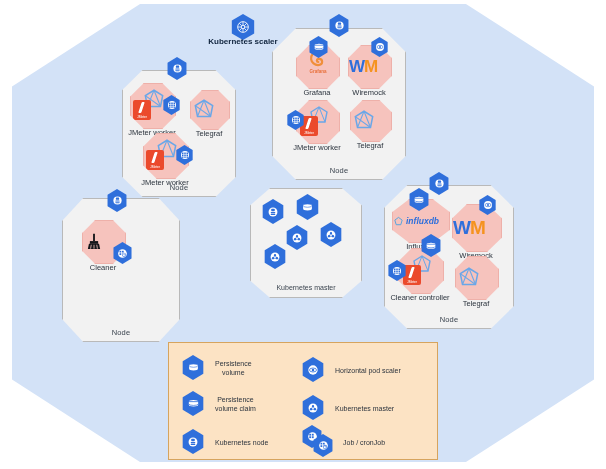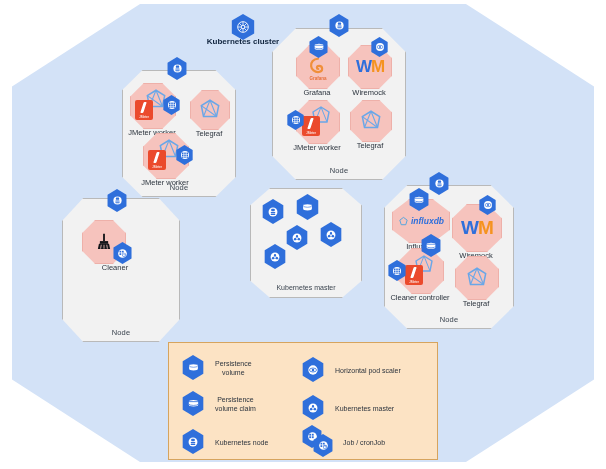--- a/index.html
+++ b/index.html
@@ -24,21 +24,21 @@
   }
   .group-label{
     position:absolute;width:100%;text-align:center;bottom:6px;
     font-size:7px;color:#3b444f;
   }
 
   
   .pod{
     position:absolute;background:#f6c3bd;border:1px solid #eeb0a9;
     clip-path:polygon(30% 0%,70% 0%,100% 30%,100% 70%,70% 100%,30% 100%,0% 70%,0% 30%);
-    display:flex;align-items:center;justify-content:center;
+    display:flex;align-items:center;justify-content:flex-start;
   }
   .pod-label{
     position:absolute;width:120px;text-align:center;font-size:7.5px;
     color:#2b333d;white-space:nowrap;left:50%;transform:translateX(-50%);
   }
   .pod-wrap{position:absolute;}
 
   
   .hexbadge{
     position:absolute;background:#2f6fdb;
@@ -90,21 +90,21 @@
         <line x1="12" y1="14.6" x2="12" y2="20"></line>
       <line x1="4" y1="12" x2="9.4" y2="12"></line>
         <line x1="14.6" y1="12" x2="20" y2="12"></line>
       <line x1="6.3" y1="6.3" x2="10.1" y2="10.1"></line>
         <line x1="13.9" y1="13.9" x2="17.7" y2="17.7"></line>
       <line x1="17.7" y1="6.3" x2="13.9" y2="10.1"></line>
         <line x1="10.1" y1="13.9" x2="6.3" y2="17.7"></line>
     </g>
   </svg>
 </div>
-<div id="cluster-title">Kubernetes cluster</div>
+<div id="cluster-title">Kubernetes scaler</div>
 
 <div class="node" style="left:122px;top:70px;width:112px;height:125px;">
   <div class="node-label">Node</div>
 </div>
 <div class="hexbadge" style="left:166px;top:57px;width:22px;height:23px;">
   <svg width="13" height="13" viewBox="0 0 24 24">
     <circle cx="12" cy="12" r="7.6" fill="#fff"></circle>
     <rect x="9" y="6.5" width="6" height="4" rx="1" fill="#2f6fdb"></rect>
     <rect x="8" y="12" width="8" height="2" rx=".8" fill="#2f6fdb"></rect>
     <rect x="8" y="15" width="8" height="2" rx=".8" fill="#2f6fdb"></rect>
@@ -311,21 +311,21 @@
       <g fill="#2f6fdb">
         <rect x="6.5" y="7" width="3.2" height="3.2"></rect>
           <rect x="11" y="7" width="3.2" height="3.2"></rect>
         <rect x="6.5" y="11.5" width="3.2" height="3.2"></rect>
       </g>
       <circle cx="14.6" cy="14.4" r="3.6" fill="#2f6fdb"></circle>
       <circle cx="14.6" cy="14.4" r="2.7" fill="#fff"></circle>
       <path d="M14.6 12.5 v2 h1.5" stroke="#2f6fdb" stroke-width="1" fill="none"></path>
     </svg>
   </div>
-  <div class="pod-label" style="top:43px;left:33px;">Cleaner</div>
+  <div class="pod-label" style="top:43px;left:21px;">Cleaner</div>
 </div>
 
 <div class="node" style="left:250px;top:188px;width:110px;height:108px;">
   <div class="group-label">Kubernetes master</div>
 </div>
 
 <div class="hexbadge" style="left:261px;top:199px;width:24px;height:25px;">
   <svg width="14" height="14" viewBox="0 0 24 24">
     <circle cx="12" cy="12" r="7.6" fill="#fff"></circle>
     <rect x="9" y="6.5" width="6" height="4" rx="1" fill="#2f6fdb"></rect>

